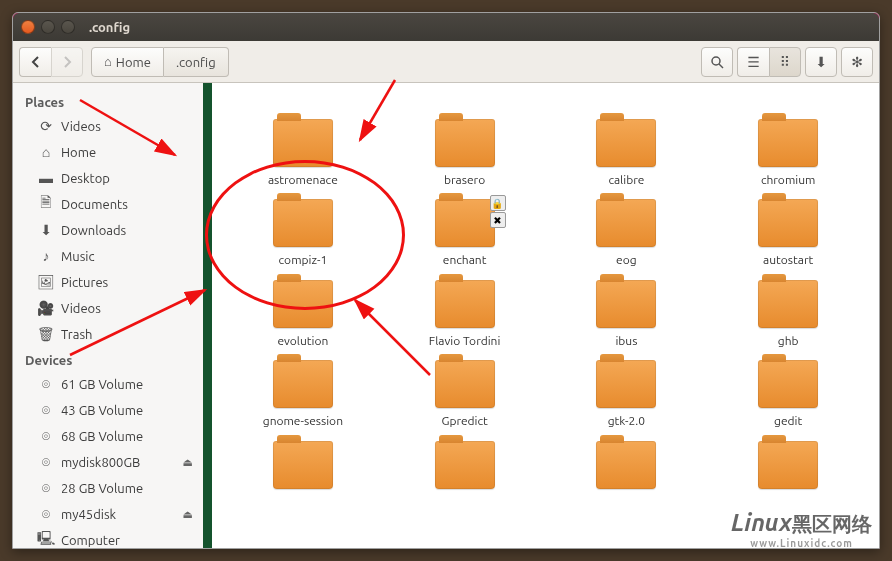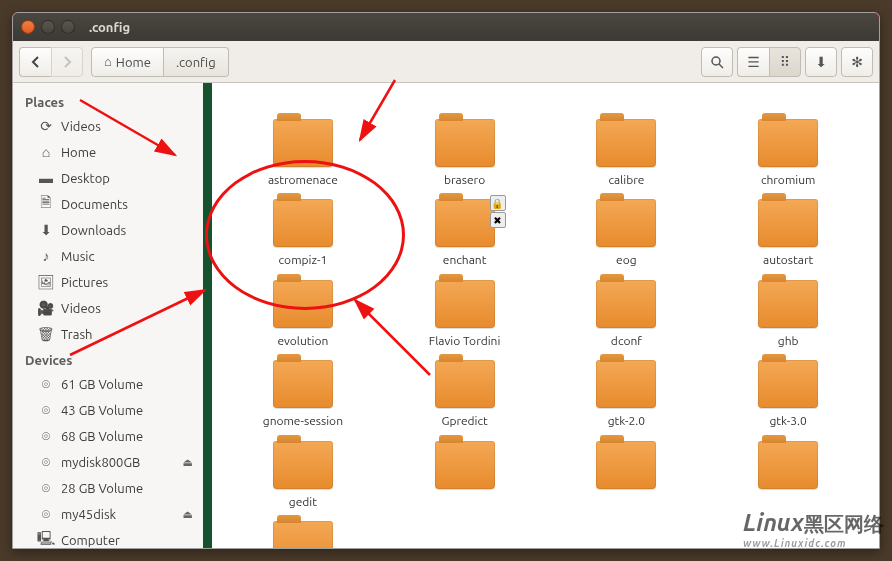--- a/index.html
+++ b/index.html
@@ -31,22 +31,22 @@
 .grid { display: grid; grid-template-columns: repeat(4, 1fr); gap: 4px 0; }
 .folder { display: flex; flex-direction: column; align-items: center; cursor: pointer; padding: 4px; position: relative; }
 .folder-icon { width: 60px; height: 48px; background: linear-gradient(#f4a855, #e78b2d); border-radius: 3px 3px 4px 4px; position: relative; margin-bottom: 6px; box-shadow: inset 0 0 0 1px rgba(0,0,0,0.08), 0 1px 1px rgba(0,0,0,0.15); }
 .folder-icon::before { content: ""; position: absolute; top: -6px; left: 4px; width: 24px; height: 8px; background: linear-gradient(#e5983f, #d88530); border-radius: 3px 3px 0 0; }
 .folder-label { font-size: 12px; color: #333; text-align: center; max-width: 150px; line-height: 1.2; }
 .folder-emblems { position: absolute; top: 0; right: 40px; display: flex; flex-direction: column; gap: 1px; }
 .emblem { width: 16px; height: 16px; background: #eee; border: 1px solid #999; border-radius: 2px; font-size: 10px; display: flex; align-items: center; justify-content: center; }
 .annot { position: absolute; pointer-events: none; z-index: 100; }
 .circle { border: 3px solid #e11; border-radius: 50%; width: 200px; height: 150px; left: 205px; top: 160px; }
 svg.arrows { position: absolute; inset: 0; pointer-events: none; z-index: 101; }
-.watermark { position: absolute; right: 8px; bottom: 12px; font-size: 24px; font-weight: bold; color: rgba(0,0,0,0.6); z-index: 50; font-family: serif; }
-.watermark small { font-size: 10px; display: block; color: rgba(0,0,0,0.4); letter-spacing: 1px; font-style: italic; }
+.watermark { position: absolute; right: 20px; bottom: 12px; font-size: 24px; font-weight: bold; color: rgba(0,0,0,0.6); z-index: 50; font-family: serif; text-align: center; }
+.watermark small { font-size: 10px; display: block; color: rgba(0,0,0,0.4); letter-spacing: 1px; }
 </style>
 </head>
 <body>
 
 <div class="window">
   <div class="titlebar">
     <div class="win-btn win-close"></div>
     <div class="win-btn win-min"></div>
     <div class="win-btn win-max"></div>
     <span class="title-text">.config</span>
@@ -207,41 +207,37 @@
           <div class="folder">
             <div class="folder-icon"></div>
             <div class="folder-label">evolution</div>
           </div>
           <div class="folder">
             <div class="folder-icon"></div>
             <div class="folder-label">Flavio Tordini</div>
           </div>
           <div class="folder">
             <div class="folder-icon"></div>
-            <div class="folder-label">dconf</div>
+            <div class="folder-label">ibus</div>
           </div>
           <div class="folder">
             <div class="folder-icon"></div>
             <div class="folder-label">ghb</div>
           </div>
           <div class="folder">
             <div class="folder-icon"></div>
             <div class="folder-label">gnome-session</div>
           </div>
           <div class="folder">
             <div class="folder-icon"></div>
             <div class="folder-label">Gpredict</div>
           </div>
           <div class="folder">
             <div class="folder-icon"></div>
             <div class="folder-label">gtk-2.0</div>
-          </div>
-          <div class="folder">
-            <div class="folder-icon"></div>
-            <div class="folder-label">gtk-3.0</div>
           </div>
           <div class="folder">
             <div class="folder-icon"></div>
             <div class="folder-label">gedit</div>
           </div>
           <div class="folder">
             <div class="folder-icon"></div>
           </div>
           <div class="folder">
             <div class="folder-icon"></div>

